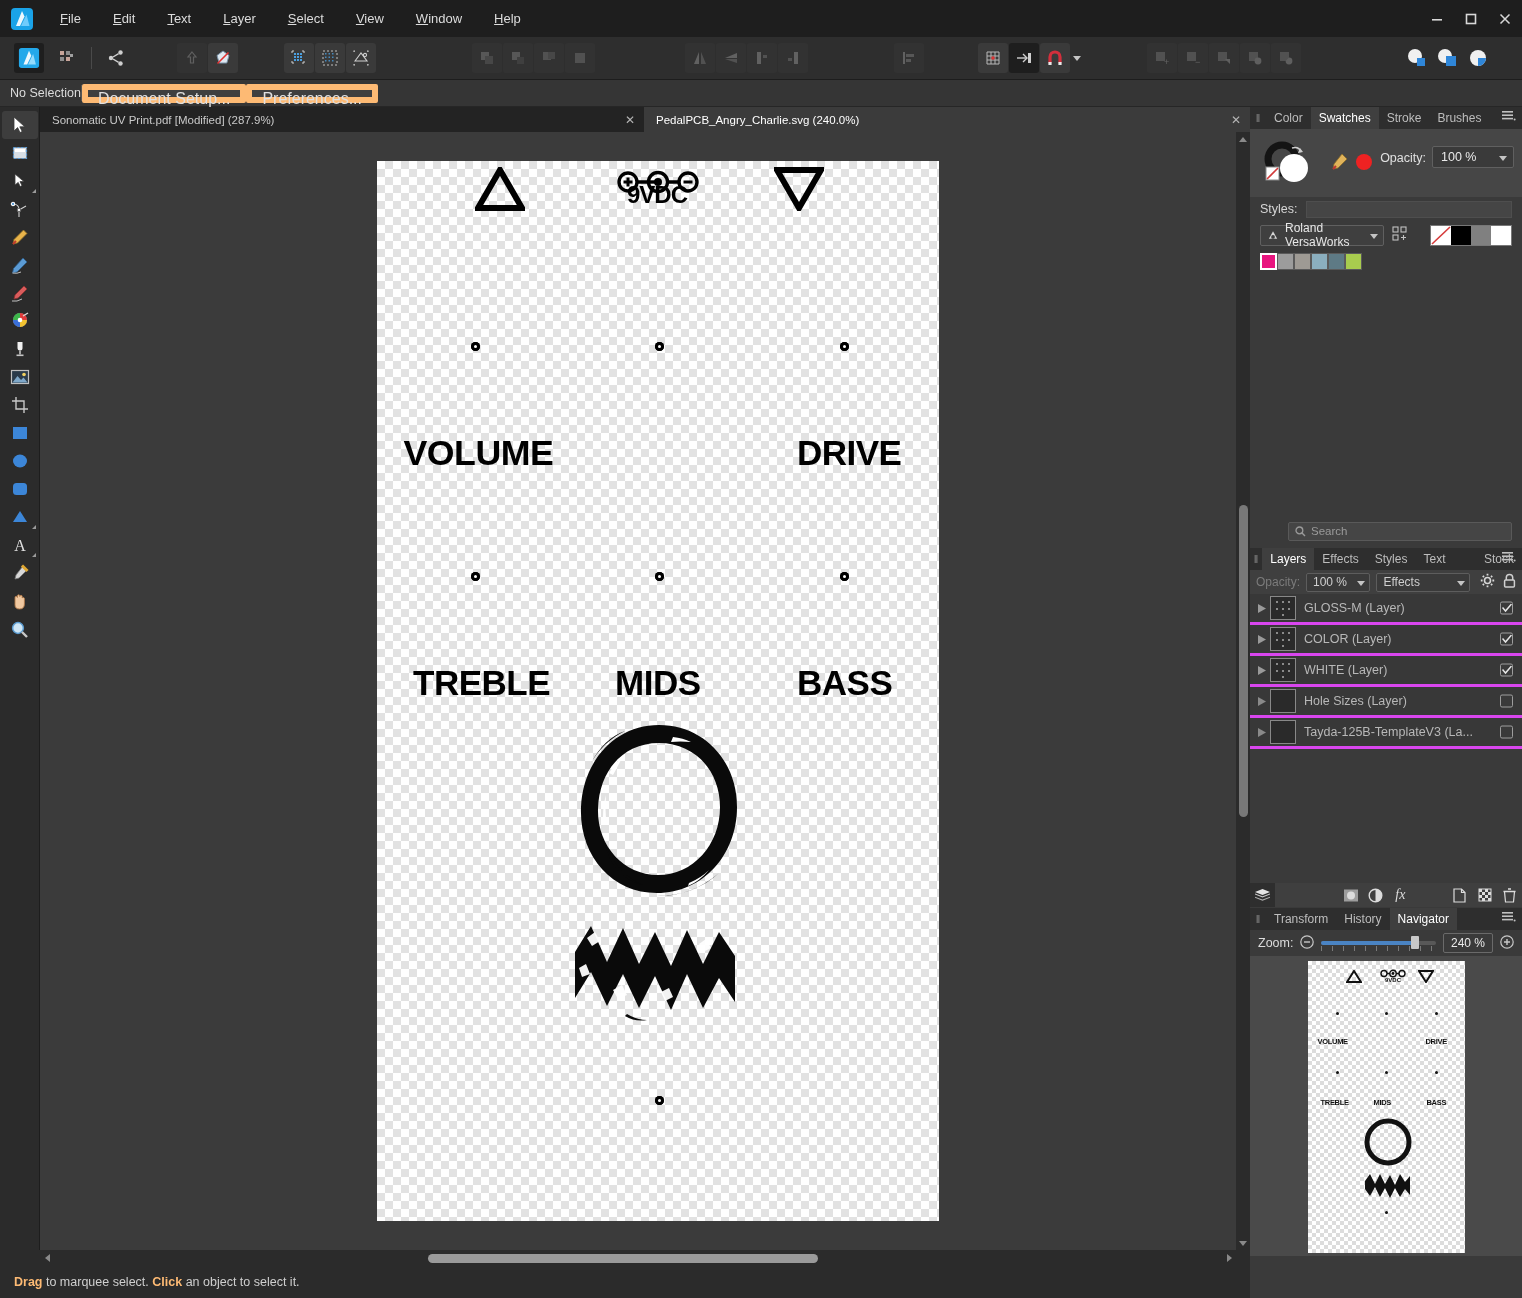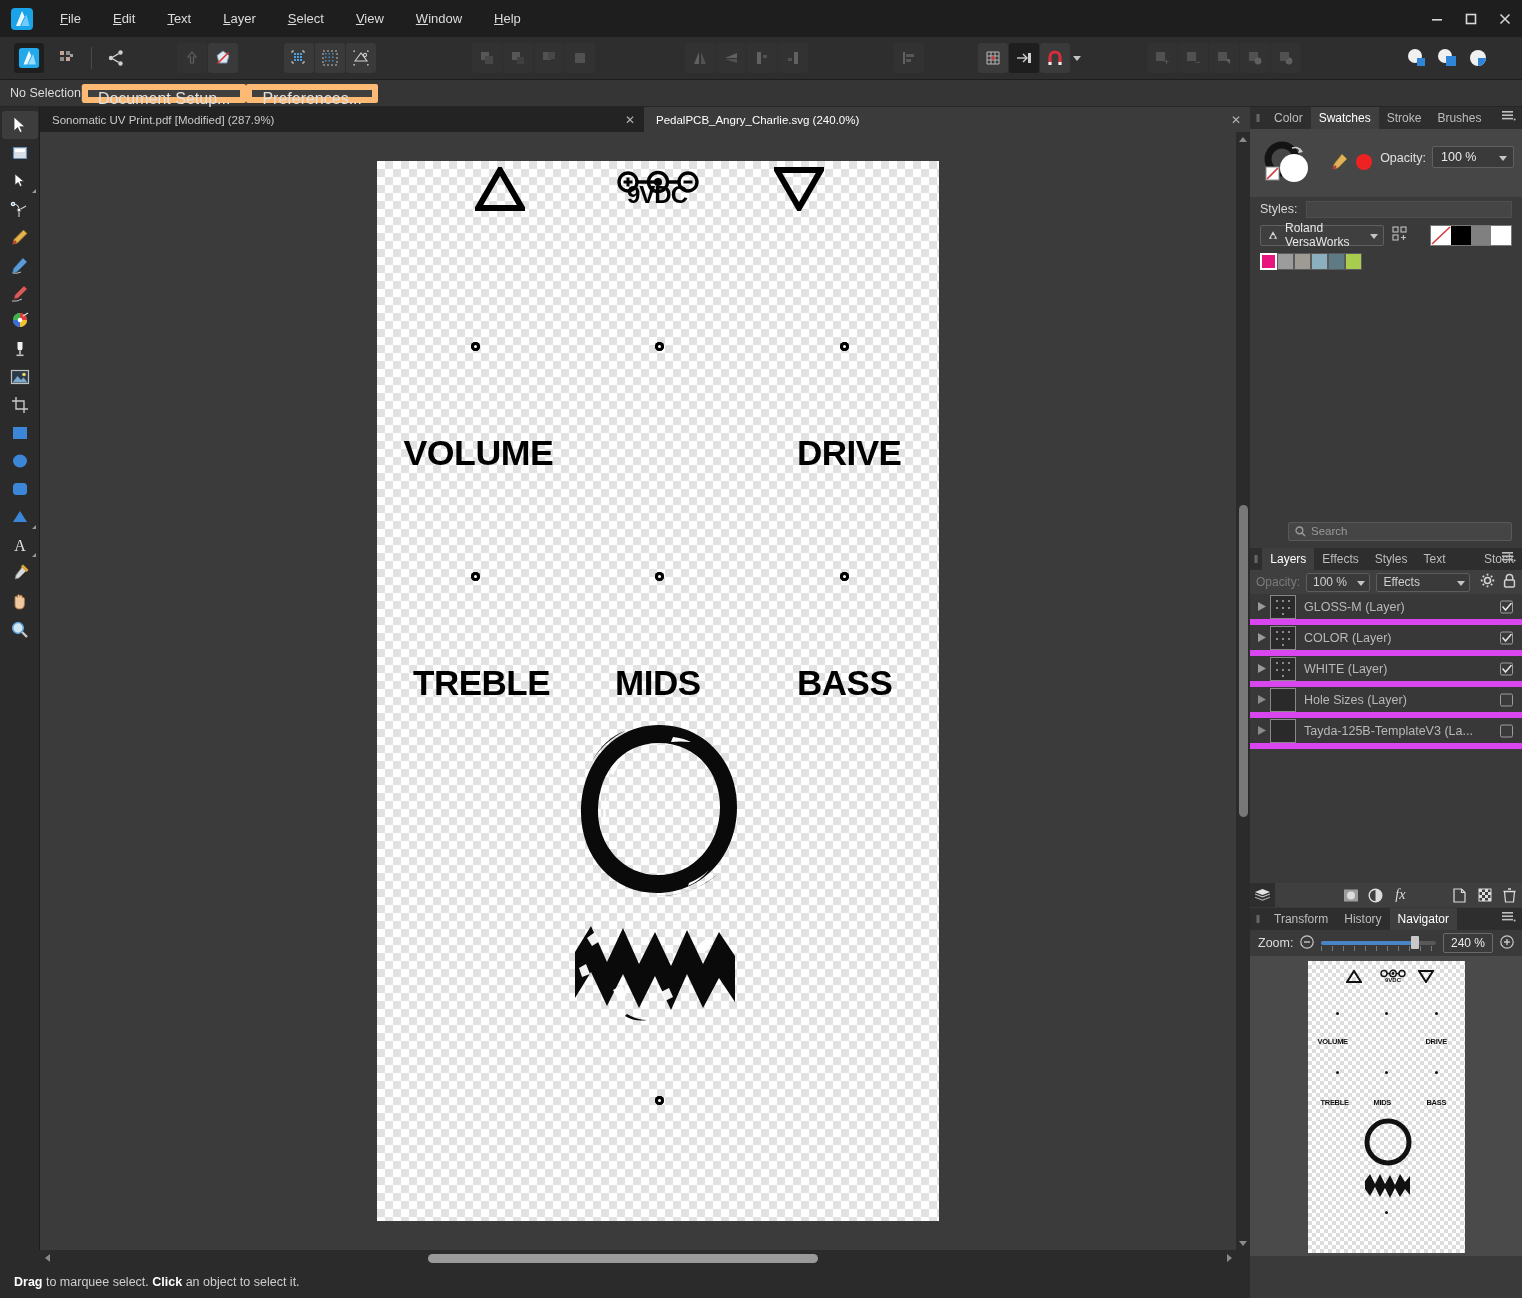--- a/index.html
+++ b/index.html
@@ -117,21 +117,21 @@
   .hscroll .arrow { position:absolute; top:0; width:14px; height:16px; display:flex; align-items:center; justify-content:center; }
   .hscroll .thumb { position:absolute; top:4px; height:9px; border-radius:5px; background:#9a9a9a; }
   .corner { position:absolute; left:1236px; top:1250px; width:14px; height:16px; background:#2b2b2b; }
 
   
   .statusbar {
     position:absolute; left:0; top:1266px; width:1522px; height:32px;
     background:#2b2b2b; display:flex; align-items:center; padding-left:14px;
     font-size:12.5px; color:#cfcfcf;
   }
-  .statusbar b { color:#ffffff; }
+  .statusbar b { color:#fdba74; }
 
   
   .dock { position:absolute; left:1250px; top:107px; width:272px; height:1191px; background:#3a3a3a; }
 
   .paneltabs {
     display:flex; align-items:flex-end; height:22px; background:#2e2e2e; position:relative;
   }
   .grip { width:16px; height:22px; display:flex; align-items:center; justify-content:center; color:#8c8c8c; font-size:11px; }
   .ptab { padding:0 8px; height:22px; line-height:22px; font-size:12px; color:#bdbdbd; }
   .ptab.on { background:#3f3f3f; color:#ffffff; }
@@ -173,21 +173,21 @@
   .layersOpts { height:24px; background:#3f3f3f; display:flex; align-items:center; padding:0 6px; gap:6px; }
   .dimLbl { font-size:12px; color:#7b7b7b; }
   .miniSel {
     position:relative; height:19px; background:#3a3a3a; border:1px solid #5d5d5d; border-radius:2px;
     font-size:12px; color:#cfcfcf; display:flex; align-items:center; padding-left:6px;
   }
   .miniSel .dd { position:absolute; right:4px; top:50%; transform:translateY(-50%); }
 
   .layerRow {
     position:relative; height:31px; display:flex; align-items:center;
-    border-bottom:6px solid #d946ef; background:#383838; padding-left:4px;
+    border-bottom:3px solid #d946ef; background:#383838; padding-left:4px;
   }
   .discl { width:16px; display:flex; align-items:center; justify-content:center; }
   .lthumb { width:26px; height:24px; background:#2a2a2a; border:1px solid #888; margin-right:8px; position:relative; overflow:hidden; }
   .lname { font-size:12.5px; color:#efefef; font-weight:bold; }
   .lname span { font-weight:normal; color:#b8b8b8; }
   .lcheck {
     position:absolute; right:9px; top:50%; transform:translateY(-50%);
     width:13px; height:13px; border:1px solid #9d9d9d; border-radius:2px; background:#3a3a3a;
     display:flex; align-items:center; justify-content:center;
   }

